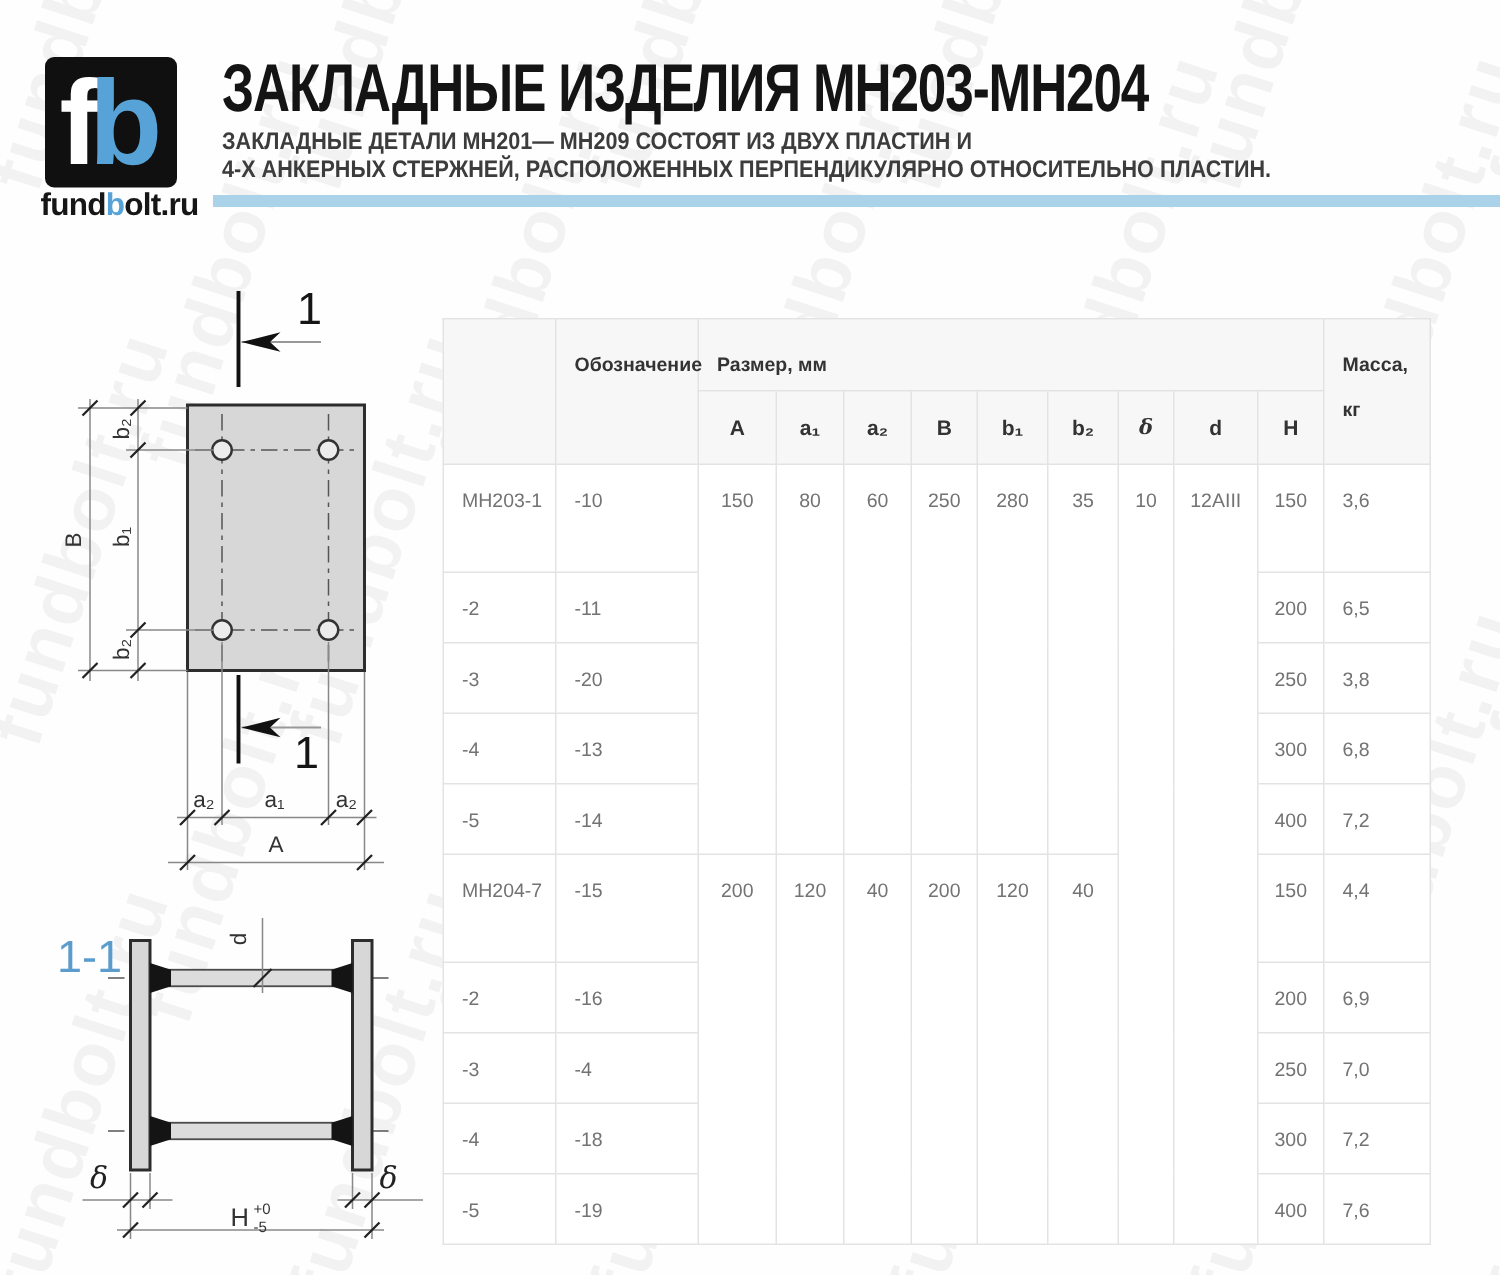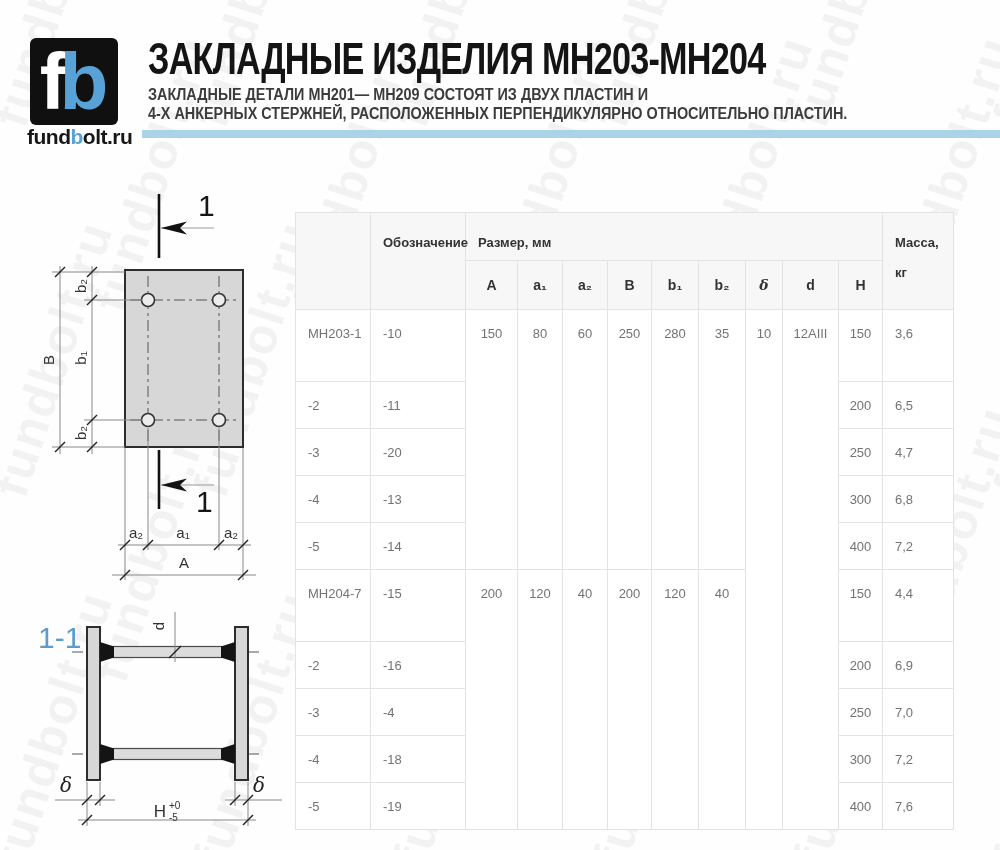--- a/index.html
+++ b/index.html
@@ -270,21 +270,21 @@
       <tr style="height:47px">
         <td class="l">-2</td>
         <td class="l">-11</td>
         <td>200</td>
         <td class="l">6,5</td>
       </tr>
       <tr style="height:47px">
         <td class="l">-3</td>
         <td class="l">-20</td>
         <td>250</td>
-        <td class="l">4,7</td>
+        <td class="l">3,8</td>
       </tr>
       <tr style="height:47px">
         <td class="l">-4</td>
         <td class="l">-13</td>
         <td>300</td>
         <td class="l">6,8</td>
       </tr>
       <tr style="height:47px">
         <td class="l">-5</td>
         <td class="l">-14</td>

